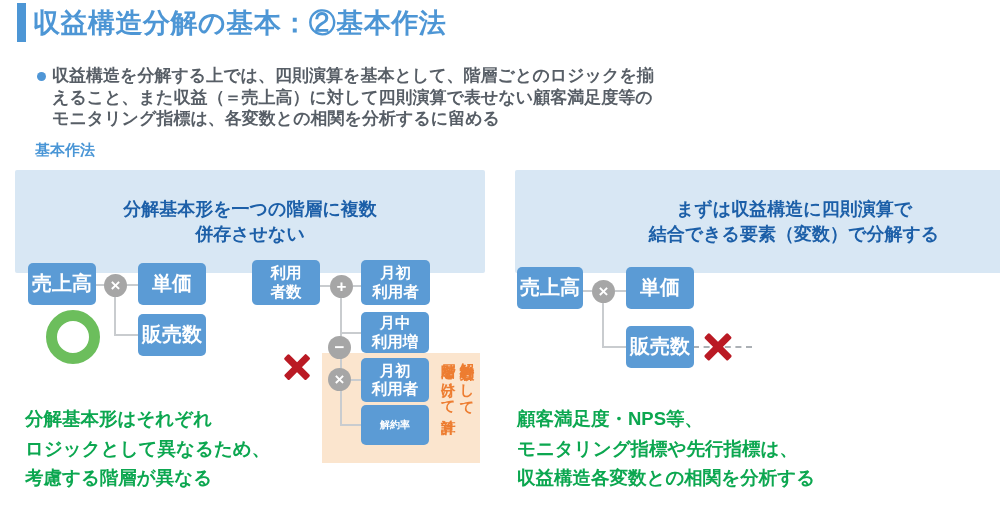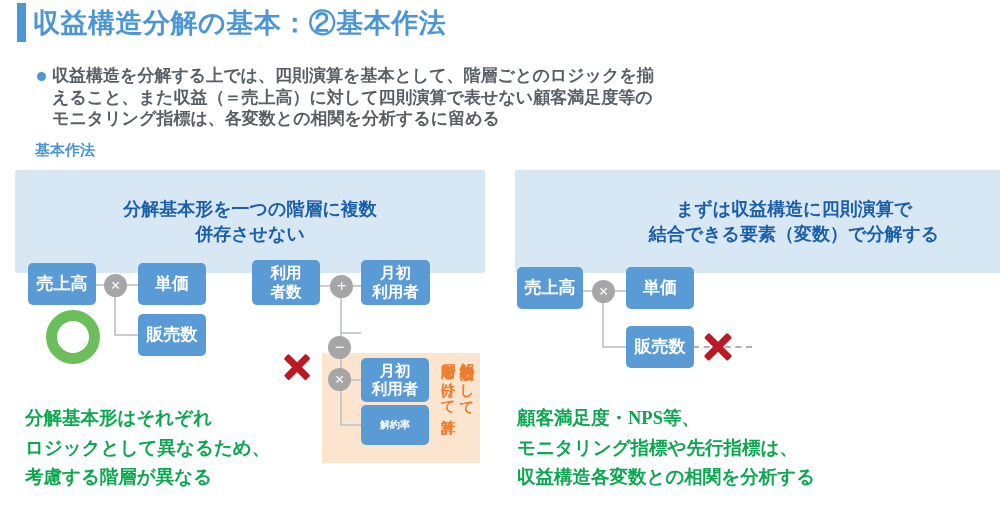--- a/index.html
+++ b/index.html
@@ -1,18 +1,18 @@
 <!DOCTYPE html>
 <html><head>
 <meta charset="utf-8">
 <style>
   html,body { margin:0; padding:0; background:#fff; }
   .slide {
     position:relative; width:1000px; height:531px; background:#ffffff;
-    overflow:hidden; font-family:Liberation Serif, serif;
+    overflow:hidden; font-family:Liberation Sans, sans-serif;
   }
   .title-bar { position:absolute; left:17px; top:3px; width:9px; height:39px; background:#4D96D5; }
   .title {
     position:absolute; left:33px; top:5px; font-size:27px; font-weight:bold;
     color:#4D96D5; letter-spacing:0.5px; white-space:nowrap;
   }
   .bullet-dot { position:absolute; left:37px; top:72px; width:9px; height:9px; border-radius:50%; background:#4F96D6; }
   .bullet-text {
     position:absolute; left:52px; top:65px; width:690px; font-size:17px; font-weight:bold;
     color:#575E66; line-height:21.5px; white-space:pre-line;
@@ -20,21 +20,21 @@
   .section-label { position:absolute; left:35px; top:141px; font-size:15px; font-weight:bold; color:#4A96D6; }
   .panel {
     position:absolute; top:170px; width:470px; height:103px; background:#D8E7F4; border-radius:2px;
     display:flex; align-items:center; justify-content:center; text-align:center;
     color:#1C5FA8; font-weight:bold; font-size:18px; line-height:25px; white-space:pre-line;
   }
   .panel.left { left:15px; } .panel.right { left:515px;padding-left:44px; }
   .bx {
     position:absolute; background:#5B9BD5; color:#fff; font-weight:bold; border-radius:5px;
     display:flex; align-items:center; justify-content:center; text-align:center;
-    white-space:pre-line; font-size:17px; line-height:1.18;
+    white-space:pre-line; font-size:20px; line-height:1.18;
   }
   .bx.sm { font-size:15.5px;text-align:center; }
   .op {
     position:absolute; width:23px; height:23px; border-radius:50%; background:#A6A6A6;
     color:#fff; font-weight:bold; font-size:17px; line-height:1;
     display:flex; align-items:center; justify-content:center;
   }
   .ln { position:absolute; background:#C9CCCF; }
   .hl { height:2px; } .vl { width:2px; }
   .dash { position:absolute; border-top:2px dashed #ABB0B5; }
@@ -95,20 +95,22 @@
   <div class="ln hl" style="left:353px;top:285px;width:9px;"></div>
   <div class="ln vl" style="left:340px;top:297px;height:129px;"></div>
   <div class="ln hl" style="left:340px;top:332px;width:21px;"></div>
   <div class="ln hl" style="left:350px;top:379px;width:12px;"></div>
   <div class="ln hl" style="left:340px;top:424px;width:21px;"></div>
   <div class="bx sm" style="left:252px;top:260px;width:68px;height:45px;">利用
 者数</div>
   <div class="op" style="left:330px;top:275px;">+</div>
   <div class="bx sm" style="left:361px;top:260px;width:69px;height:45px;">月初
 利用者</div>
+  <div class="bx sm" style="left:361px;top:312px;width:68px;height:41px;">月中
+利用増</div>
   <div class="op" style="left:328px;top:336px;">−</div>
   <div class="op" style="left:328px;top:368px;">×</div>
   <div class="bx sm" style="left:361px;top:358px;width:68px;height:44px;">月初
 利用者</div>
   <div class="bx" style="left:361px;top:405px;width:68px;height:40px;font-size:10px;">解約率</div>
   <div class="cross" style="left:283px;top:353px;width:28px;height:28px;"></div>
   <div class="vnote">解約者数として
 階層を分けて計算</div>
 
   <div class="ln hl" style="left:583px;top:290px;width:9px;"></div>

